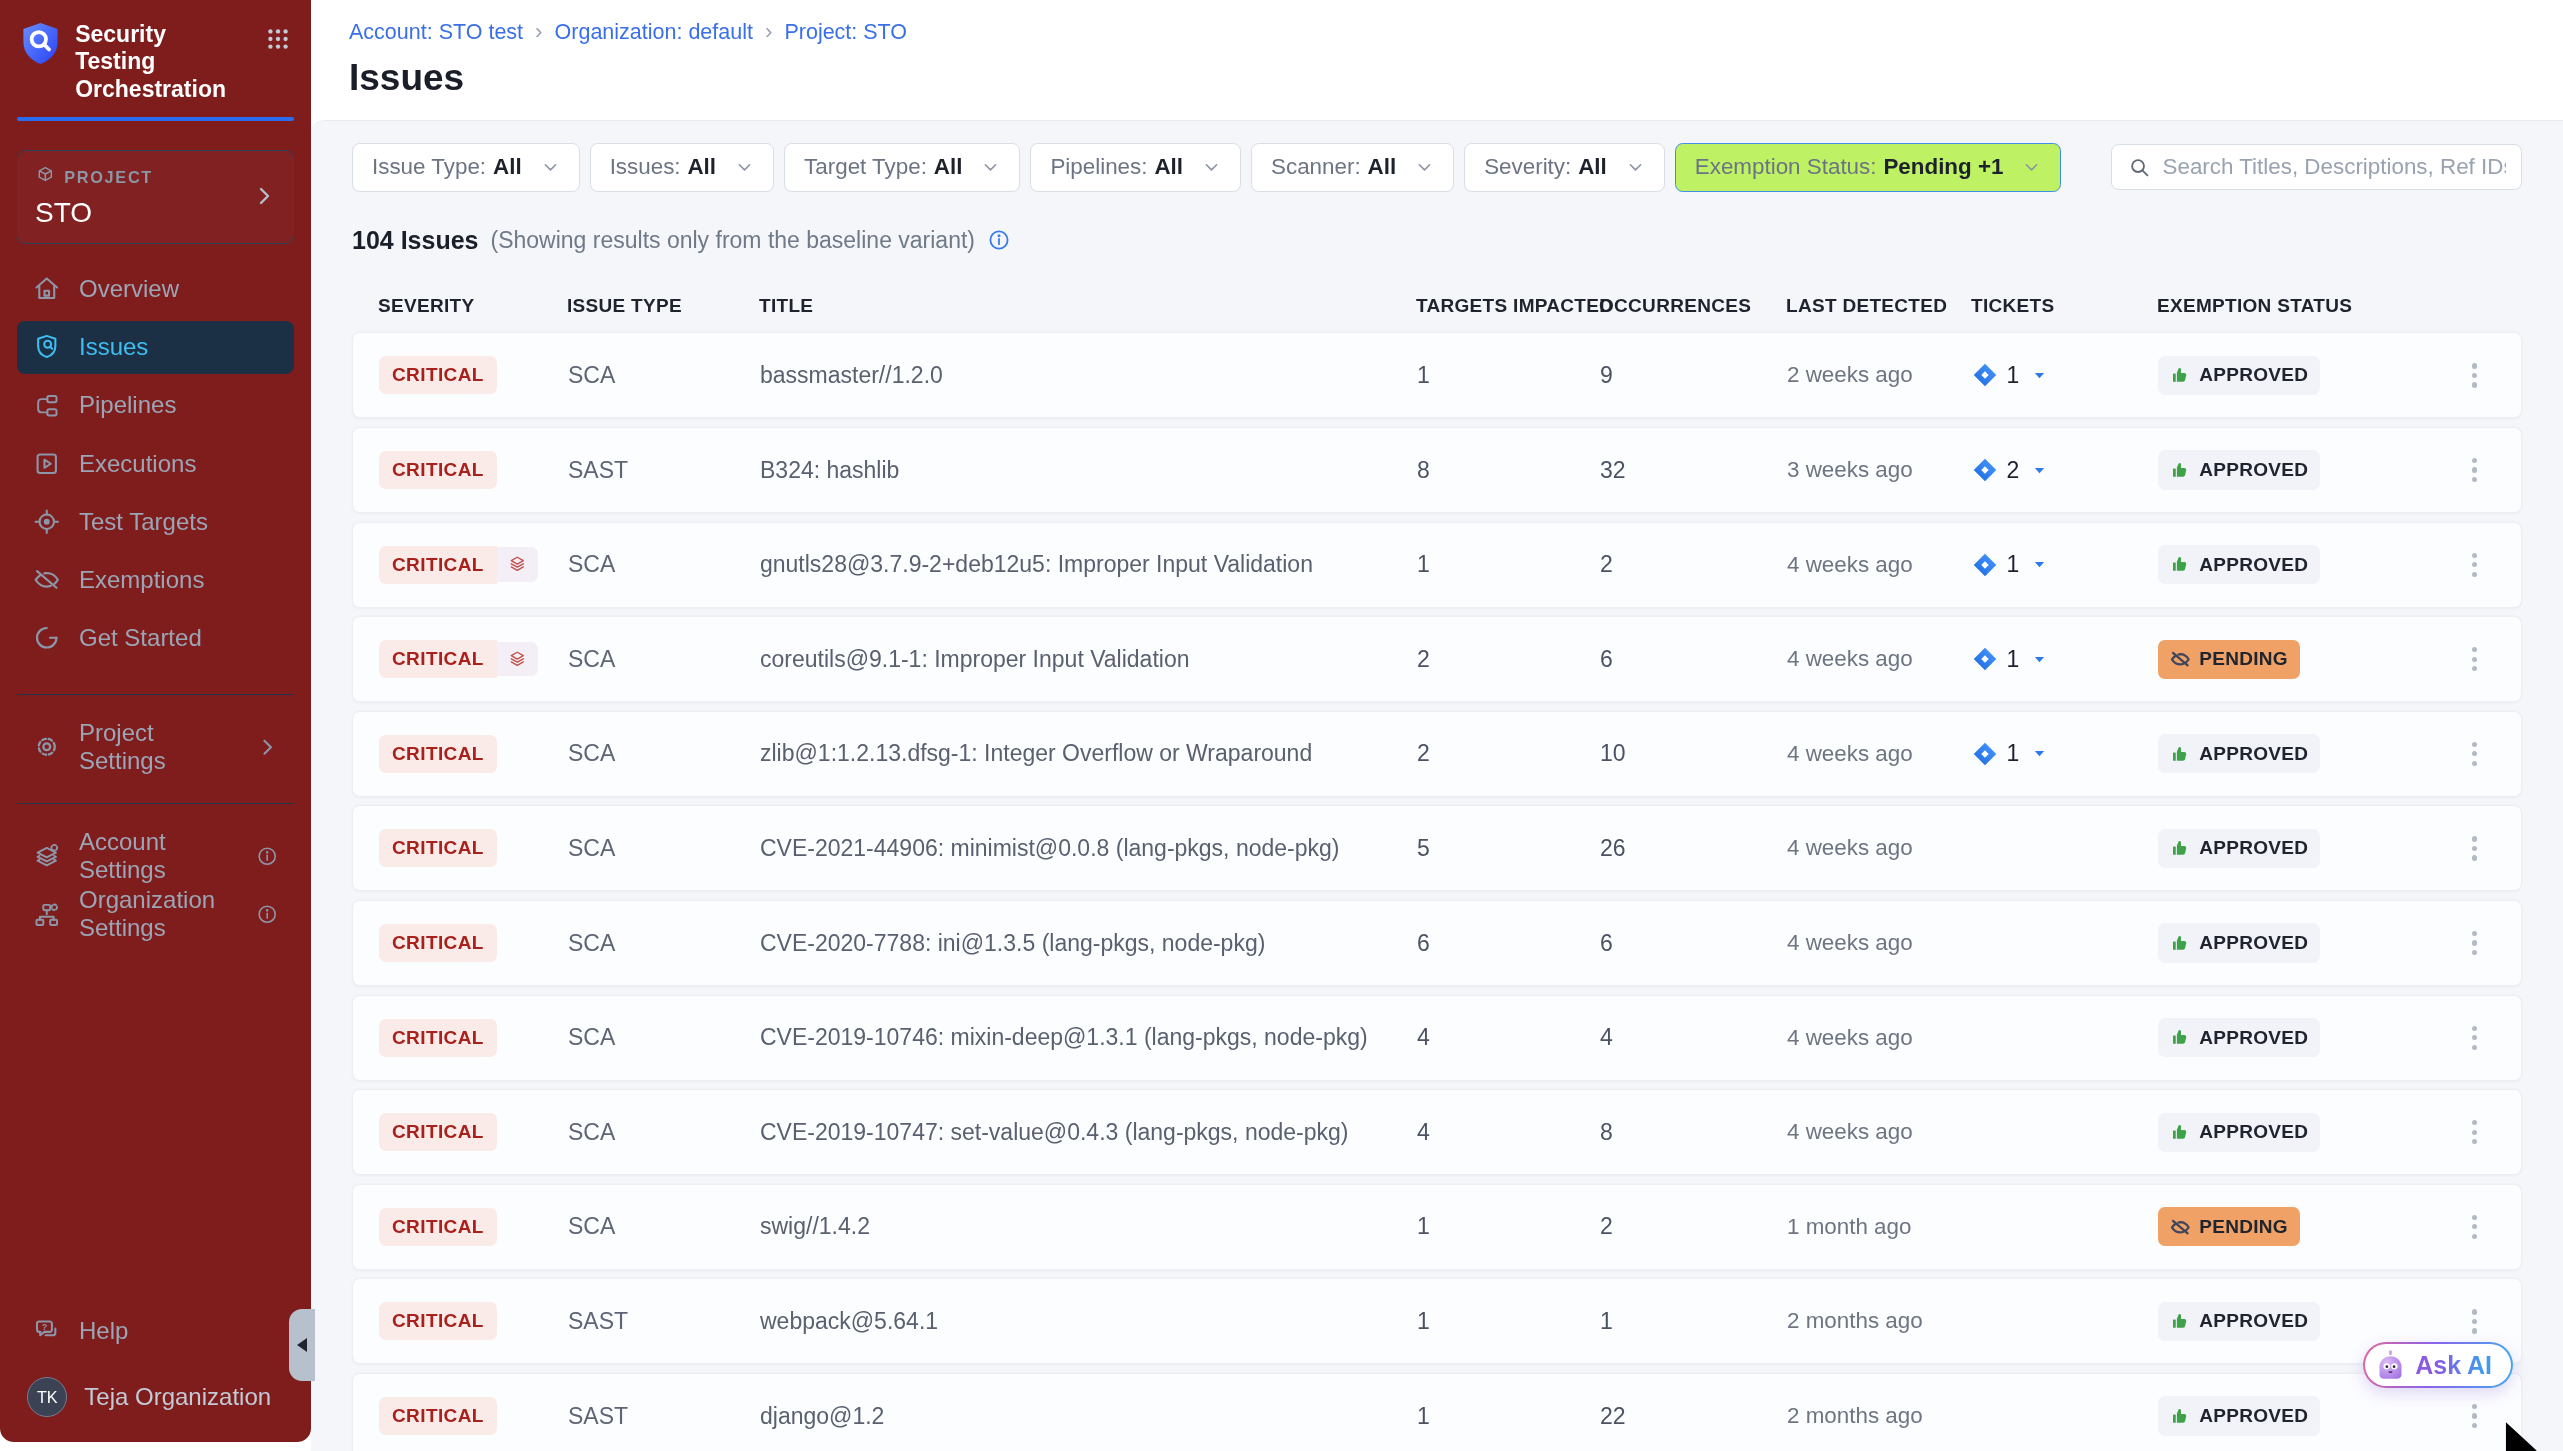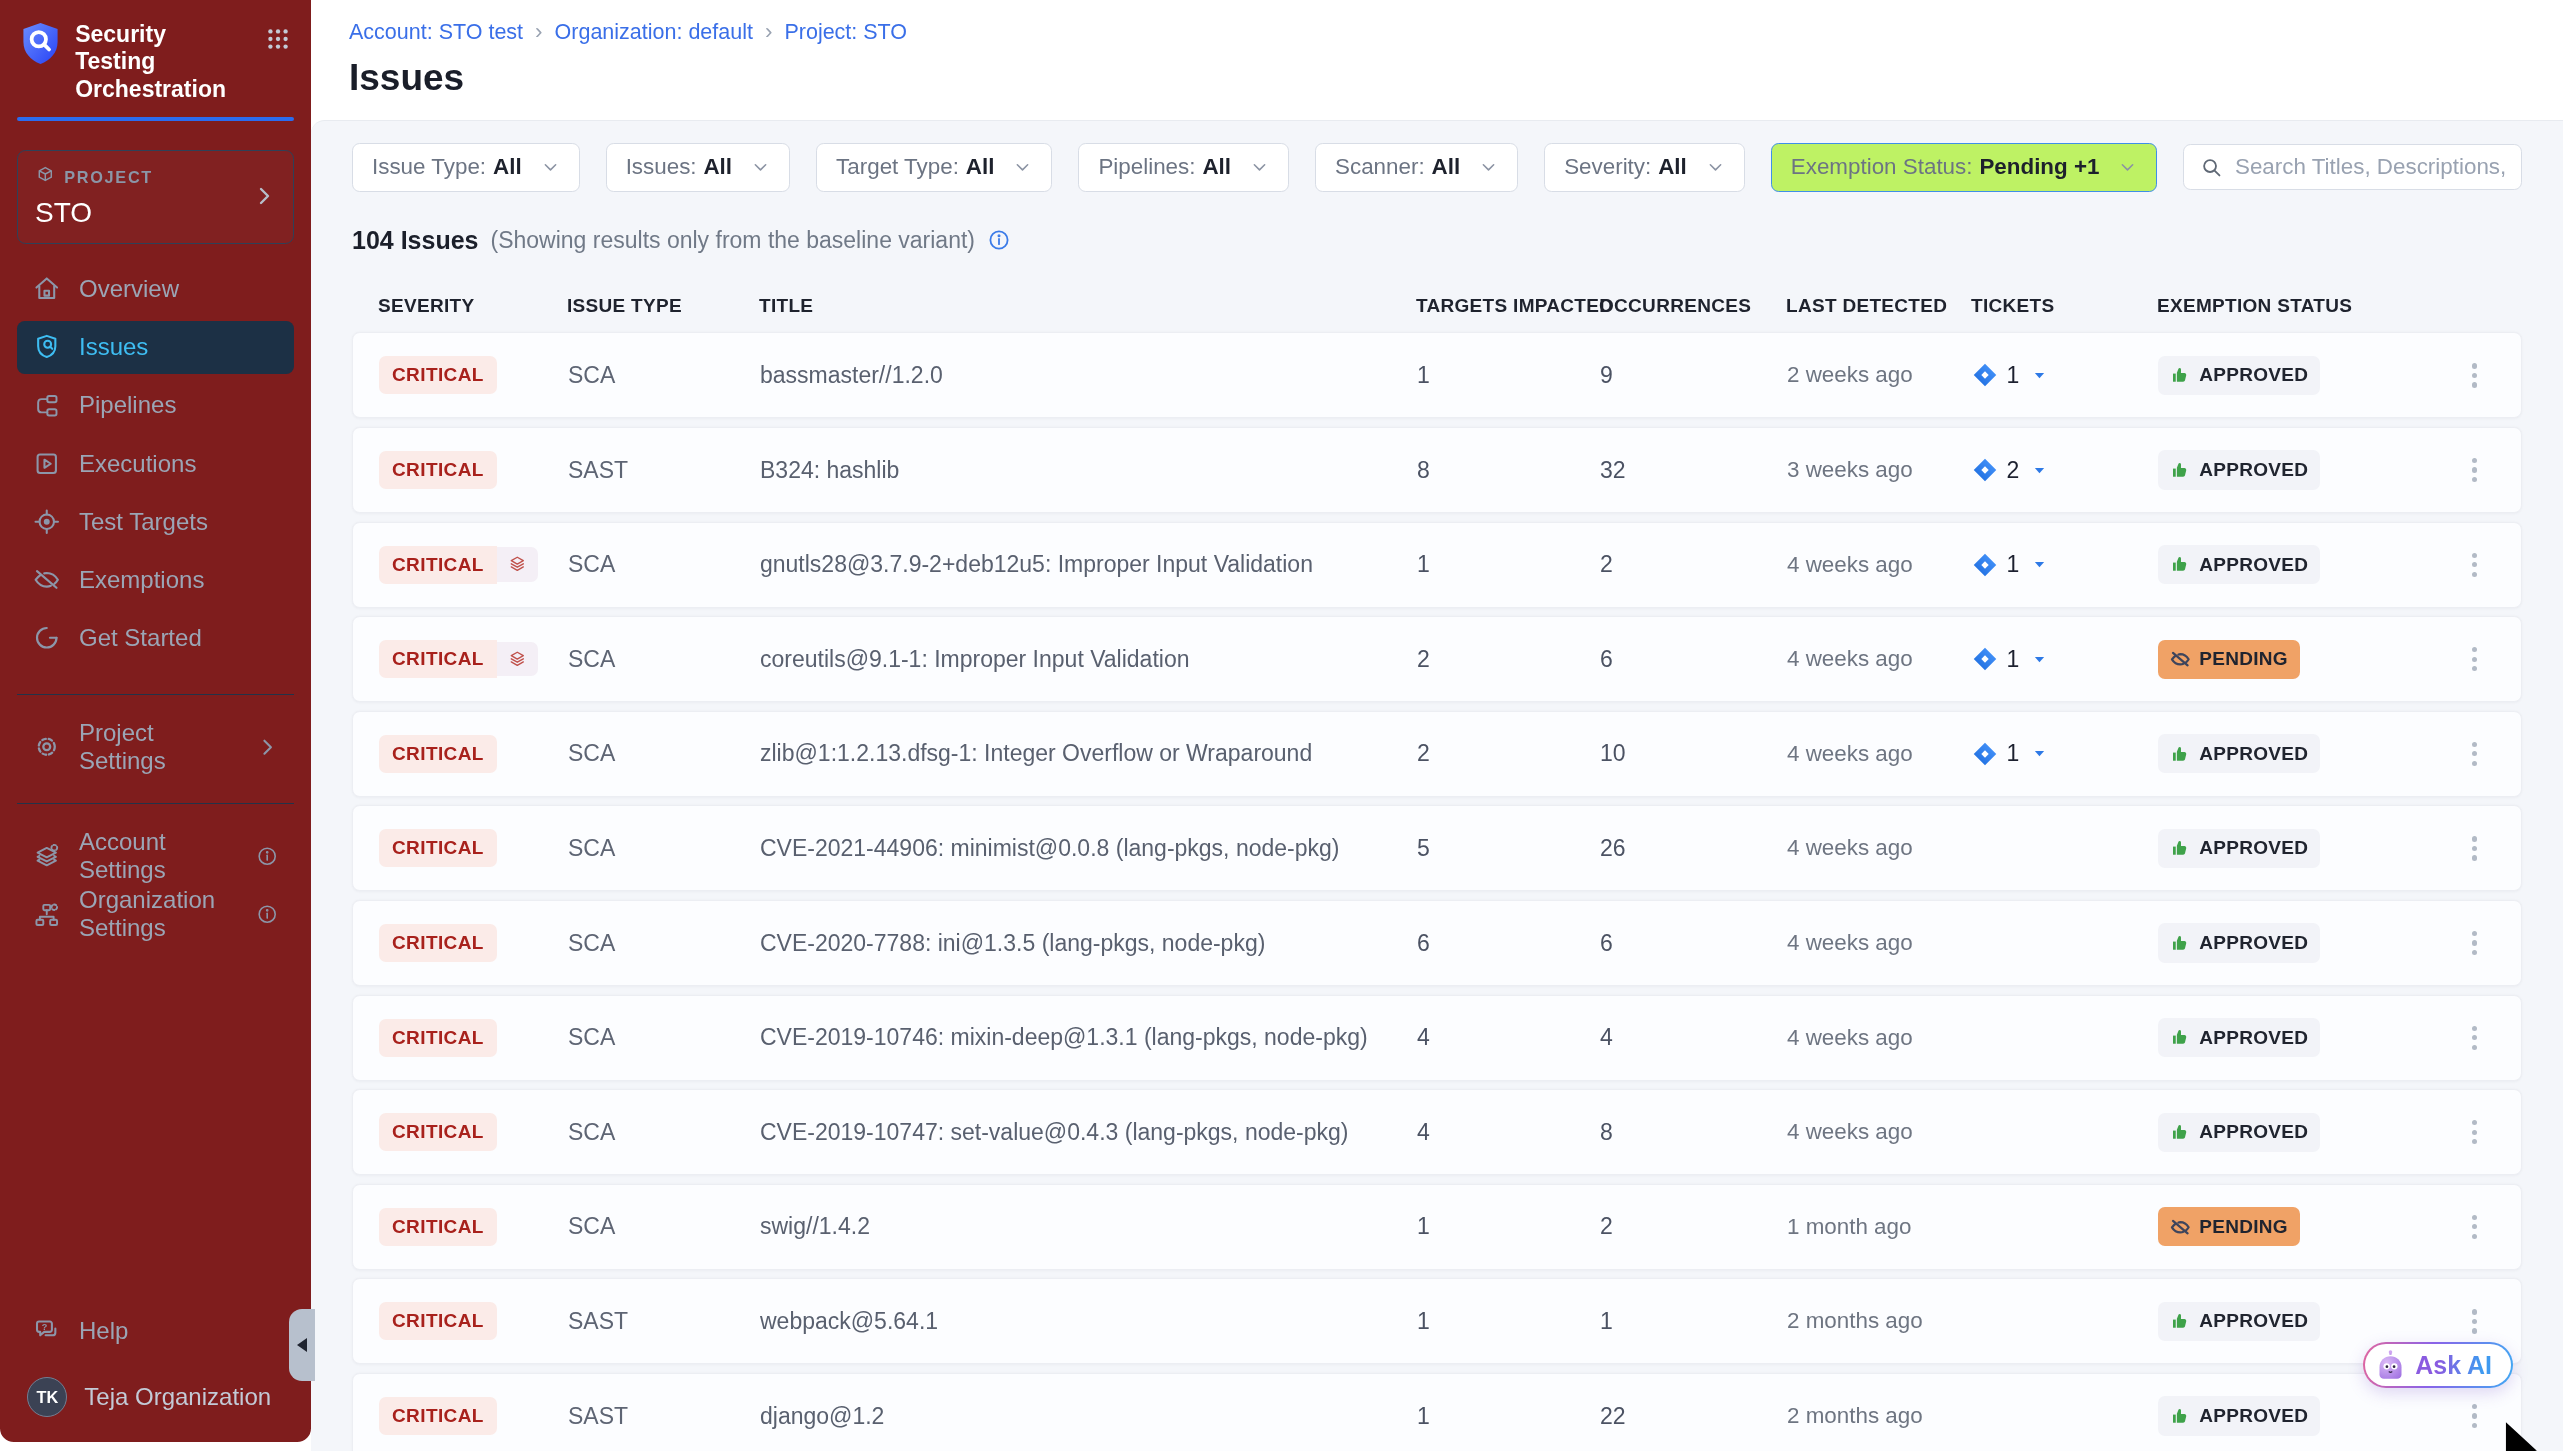--- a/index.html
+++ b/index.html
@@ -29,36 +29,36 @@
     color:#9BA5B5;font-size:24px;cursor:pointer}
   .nav-item .icon{width:27.5px;height:27.5px;display:flex;color:#8C96A9;flex:none}
   .nav-item .icon svg{width:27.5px;height:27.5px}
   .nav-item.active{background:#1C3045;color:#3EBDF2}
   .nav-item.active .icon{color:#3EBDF2}
   .nav-item .trail{margin-left:auto;color:#8C96A9;display:flex}
   .nav-item .trail svg{width:22.4px;height:22.4px}
   .side-bottom{margin-top:auto;display:flex;flex-direction:column;gap:13.8px;padding-bottom:19px}
   .user-row{display:flex;align-items:center;gap:17px;padding:0 10.3px;height:52px;cursor:pointer}
   .avatar{width:40px;height:40px;border-radius:50%;background:#3B4254;border:1.7px solid #737E92;
-    color:#fff;font-size:16.3px;font-weight:700;display:flex;align-items:center;justify-content:center;flex:none}
+    color:#fff;font-size:16.3px;font-weight:400;display:flex;align-items:center;justify-content:center;flex:none}
   .user-name{color:#C3CAD6;font-size:24px}
   .collapse-tab{position:absolute;left:289px;top:1309px;width:26px;height:72px;background:#B7C0CD;
     border-radius:13px 0 0 13px;display:flex;align-items:center;justify-content:center;cursor:pointer;z-index:6}
   .tri{width:0;height:0;border-top:7.7px solid transparent;border-bottom:7.7px solid transparent;border-right:10.3px solid #1F2430}
 
   
   .main{flex:1;display:flex;flex-direction:column;background:#fff;min-width:0}
   .page-header{background:#fff;padding:19px 38px 20.6px}
   .breadcrumb{display:flex;align-items:center;gap:12px;font-size:21.5px}
   .crumb{color:#3A6FE8;text-decoration:none;cursor:pointer}
   .crumb-sep{color:#9AA3B2;font-size:22.4px}
   h1{font-size:37px;font-weight:700;color:#1A1E29;margin-top:12px}
   .content{flex:1;background:#F4F6FA;border-radius:13.8px 0 0 0;border-top:0.9px solid #E8EBF0;padding:22.4px 41px 0;min-width:0}
 
-  .filters-row{display:flex;align-items:center;gap:26px}
+  .filters-row{display:flex;align-items:center;gap:10px}
   .chip{display:inline-flex;align-items:center;height:49px;padding:0 19px;background:#fff;
     border:0.9px solid #D8DDE6;border-radius:7.7px;font-size:22.4px;color:#6C7483;cursor:pointer;white-space:nowrap}
   .chip b{color:#1D212C;font-weight:700;margin-left:6.9px}
   .chip .chev{margin-left:19px;display:flex;color:#8B93A3}
   .chip .chev svg{width:19px;height:19px}
   .chip.active{border:1.7px solid #3F8FE8;background:#bef264}
   .search{margin-left:auto;display:flex;align-items:center;gap:12px;width:411px;height:46px;background:#fff;
     border:0.9px solid #D8DDE6;border-radius:7.7px;padding:0 15.5px}
   .search svg{width:23px;height:23px;color:#5F6875;flex:none}
   .search input{border:none;outline:none;font-size:22.4px;color:#3C4454;width:100%;background:transparent;font-family:inherit}

